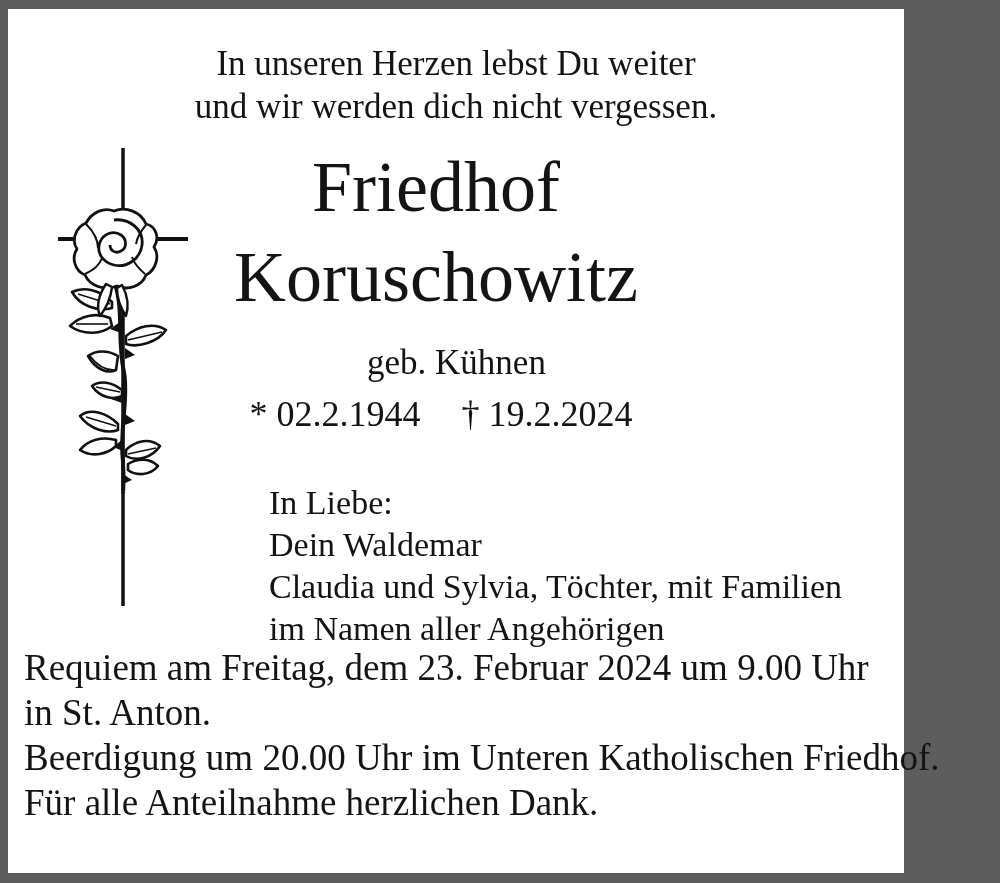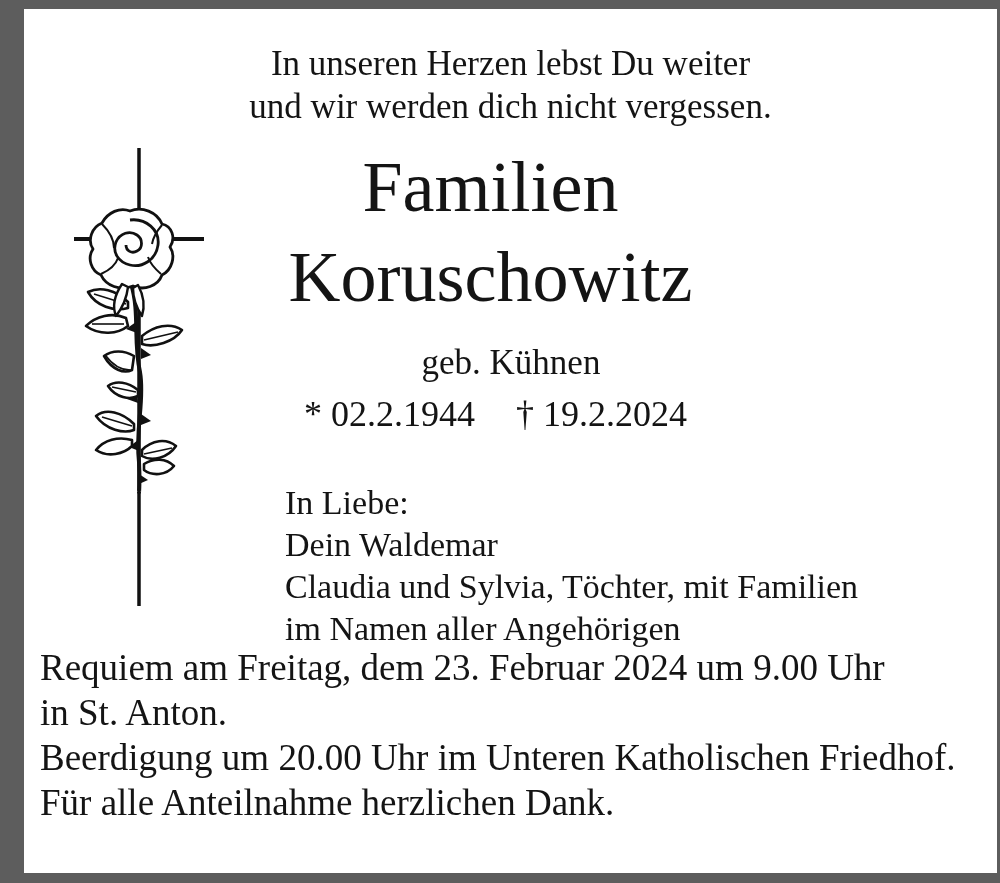--- a/index.html
+++ b/index.html
@@ -4,21 +4,21 @@
 <style>
   html,body{margin:0;padding:0;}
   body{
     width:1000px;height:883px;position:relative;
     background:#5d5d5d;
     font-family:"Liberation Serif","DejaVu Serif",serif;
     color:#141414;
     overflow:hidden;
   }
   .card{
-    position:absolute;left:24px;top:9px;width:973px;height:864px;
+    position:absolute;left:8px;top:9px;width:896px;height:864px;
     background:#ffffff;
   }
   .abs{position:absolute;}
   .epitaph{
     left:0;right:0;top:33px;text-align:center;
     font-size:35px;line-height:43px;white-space:nowrap;
   }
   .illustration{left:30px;top:135px;width:170px;height:480px;}
   .nameblock{
     left:0;right:40px;top:133px;text-align:center;
@@ -109,21 +109,21 @@
 
         <g stroke="#111" stroke-width="2.4" fill="#ffffff" stroke-linejoin="round">
           <path d="M68,140 C60,152 58,162 62,172 C69,163 73,152 74,143 Z"></path>
           <path d="M84,141 C90,152 91,162 88,172 C82,163 79,152 79,144 Z"></path>
         </g>
       </g>
     </svg>
   </div>
 
   <div class="abs nameblock">
-    <div>Familien</div>
+    <div>Friedhof</div>
     <div>Koruschowitz</div>
   </div>
 
   <div class="abs maiden">geb. Kühnen</div>
 
   <div class="abs dates">
     <span class="birth">* 02.2.1944</span>
     <span class="death">† 19.2.2024</span>
   </div>
 

